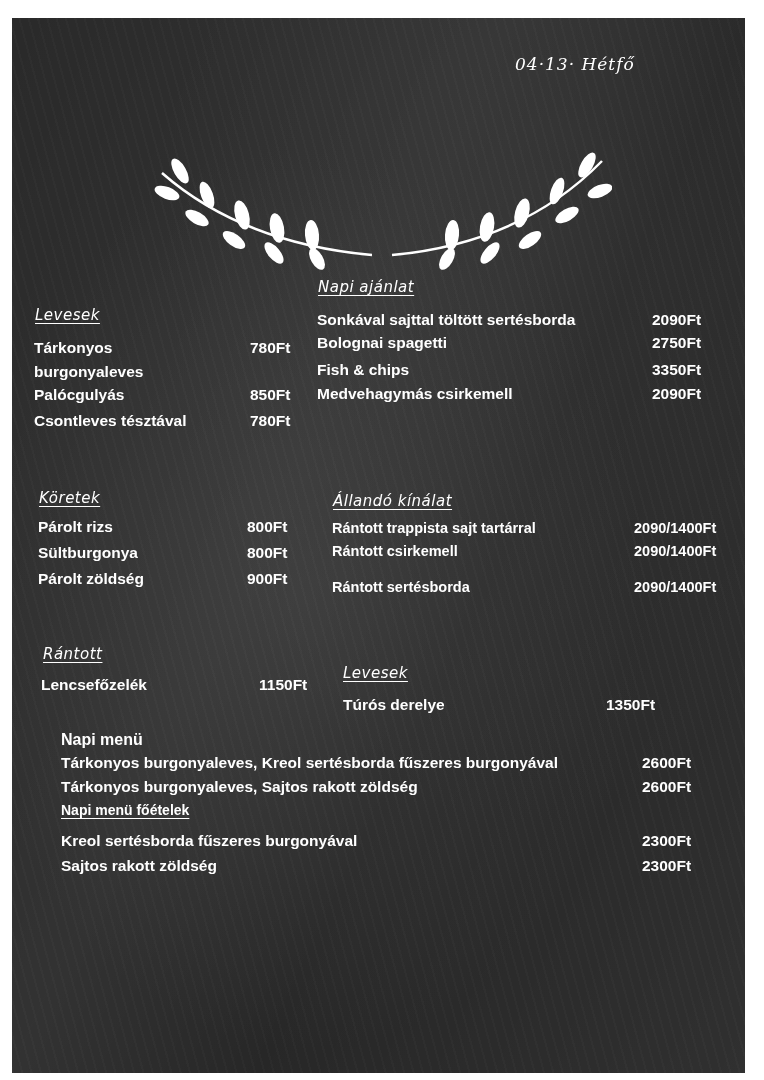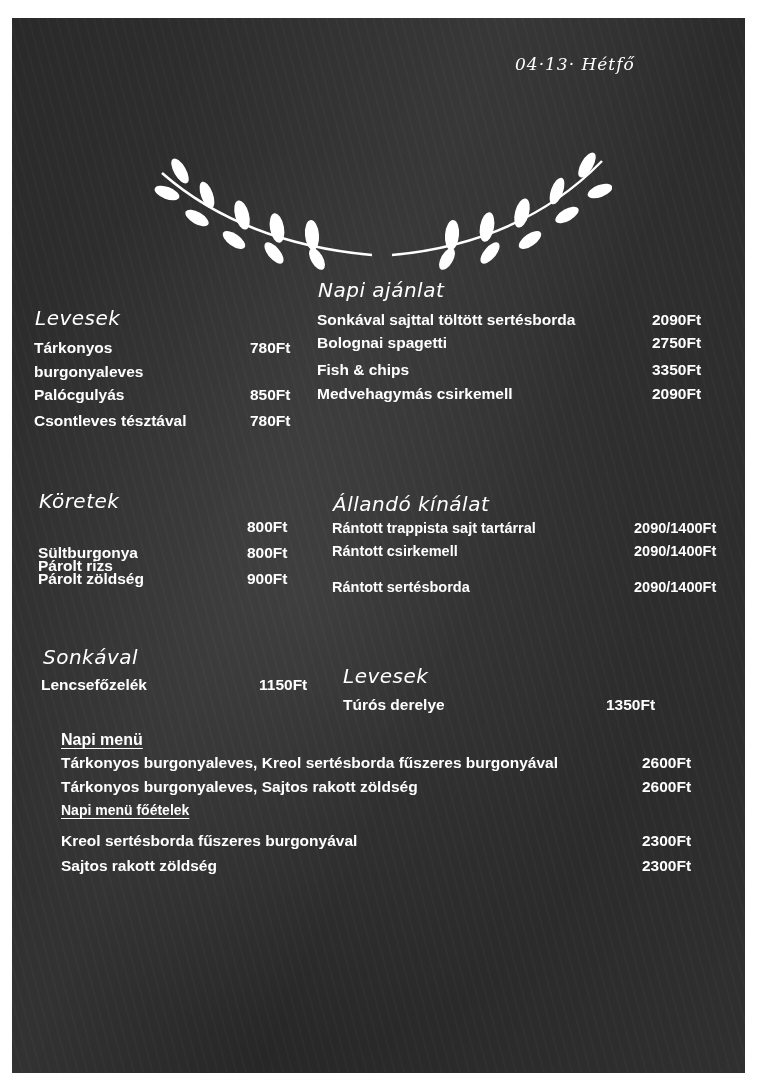--- a/index.html
+++ b/index.html
@@ -26,31 +26,31 @@
       left: 503px; top: 36px; font-family: "DejaVu Serif", serif; font-style: italic;
       font-size: 17px; letter-spacing: 1px;
     }
     .title {
       left: 0; width: 733px; top: 30px; text-align: center;
       font-family: "DejaVu Serif", serif; font-style: italic; font-size: 104px; line-height: 1;
       letter-spacing: 2px;
     }
     .laurel { position: absolute; left: 140px; top: 125px; width: 460px; height: 130px; }
     .section-title {
-      font-family: "DejaVu Sans", sans-serif; font-style: italic; font-size: 20px;
-      text-underline-offset: 3px; letter-spacing: 0.5px;
+      font-family: "DejaVu Sans", sans-serif; font-style: italic; font-size: 15px;
+      text-decoration: underline; text-underline-offset: 3px; letter-spacing: 0.5px;
     }
     .item {
       font-family: "Liberation Sans", sans-serif; font-weight: bold; font-size: 15.5px;
       white-space: nowrap; line-height: 1;
     }
     .sm { font-size: 14.5px; }
     .napimenu-title {
       font-family: "Liberation Sans", sans-serif; font-weight: bold; font-size: 16px;
-      text-decoration: underline; text-underline-offset: 3px; text-align: center;
+      text-underline-offset: 3px; text-align: center;
     }
     .napimenu-sub {
       font-family: "Liberation Sans", sans-serif; font-weight: bold; font-size: 14px;
       text-decoration: underline; text-underline-offset: 3px;
     }
     .footer {
       left: 0; width: 733px; top: 965px; text-align: center;
       font-family: "DejaVu Serif", serif; font-style: italic; font-size: 58px; line-height: 1;
     }
   </style>
@@ -110,39 +110,39 @@
     <div class="abs item" style="left:22px; top:346px;">burgonyaleves</div>
     <div class="abs item" style="left:238px; top:322px;">780Ft</div>
     <div class="abs item" style="left:22px; top:369px;">Palócgulyás</div>
     <div class="abs item" style="left:238px; top:369px;">850Ft</div>
     <div class="abs item" style="left:22px; top:395px;">Csontleves tésztával</div>
     <div class="abs item" style="left:238px; top:395px;">780Ft</div>
   </div>
 
   <div class="abs section-title" style="left:27px; top:471px;">Köretek</div>
   <div>
-    <div class="abs item" style="left:26px; top:501px;margin-top:39px;">Párolt rizs</div>
+    <div class="abs item" style="left:26px; top:501px;">Párolt rizs</div>
     <div class="abs item" style="left:235px; top:501px;">800Ft</div>
     <div class="abs item" style="left:26px; top:527px;">Sültburgonya</div>
     <div class="abs item" style="left:235px; top:527px;">800Ft</div>
     <div class="abs item" style="left:26px; top:553px;">Párolt zöldség</div>
     <div class="abs item" style="left:235px; top:553px;">900Ft</div>
   </div>
 
   <div class="abs section-title" style="left:321px; top:474px;">Állandó kínálat</div>
   <div>
     <div class="abs item sm" style="left:320px; top:503px;">Rántott trappista sajt tartárral</div>
     <div class="abs item sm" style="left:622px; top:503px;">2090/1400Ft</div>
     <div class="abs item sm" style="left:320px; top:526px;">Rántott csirkemell</div>
     <div class="abs item sm" style="left:622px; top:526px;">2090/1400Ft</div>
     <div class="abs item sm" style="left:320px; top:562px;">Rántott sertésborda</div>
     <div class="abs item sm" style="left:622px; top:562px;">2090/1400Ft</div>
   </div>
 
-  <div class="abs section-title" style="left:31px; top:627px;">Sonkával</div>
+  <div class="abs section-title" style="left:31px; top:627px;">Rántott</div>
   <div>
     <div class="abs item" style="left:29px; top:659px;">Lencsefőzelék</div>
     <div class="abs item" style="left:247px; top:659px;">1150Ft</div>
   </div>
 
   <div class="abs section-title" style="left:331px; top:646px;">Levesek</div>
   <div>
     <div class="abs item" style="left:331px; top:679px;">Túrós derelye</div>
     <div class="abs item" style="left:594px; top:679px;">1350Ft</div>
   </div>

